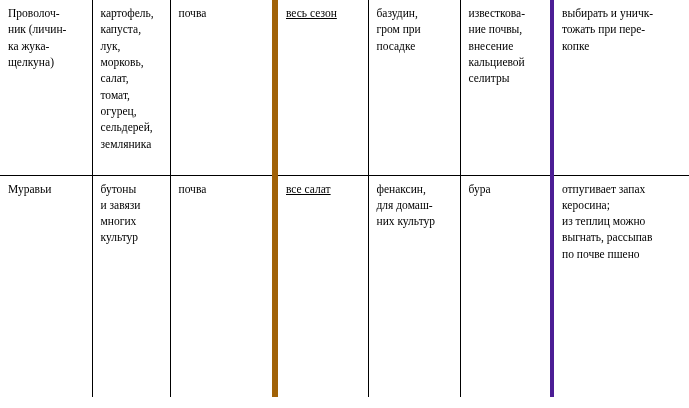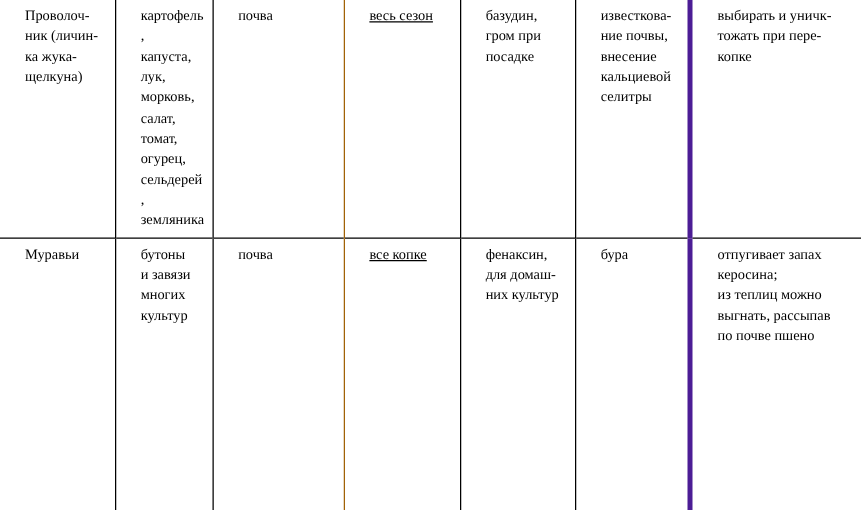--- a/index.html
+++ b/index.html
@@ -22,28 +22,28 @@
   }
   table.pest-table {
     border-collapse: collapse;
     width: 689px;
     table-layout: fixed;
   }
   table.pest-table td {
     vertical-align: top;
     font-size: 11.5px;
     line-height: 1.42;
-    padding: 5px 5px 5px 20px;
+    padding: 5px 5px 5px 8px;
     border: 0;
     box-sizing: border-box;
   }
   
   table.pest-table td.c0 { width: 92px; border-right: 1px solid #000; }
   table.pest-table td.c1 { width: 78px; border-right: 1px solid #000; }
-  table.pest-table td.c2 { width: 105px; border-right: 1px solid #a16207; }
+  table.pest-table td.c2 { width: 105px; border-right: 6px solid #a16207; }
   table.pest-table td.c3 { width: 93px; border-right: 1px solid #000; text-decoration: underline; }
   table.pest-table td.c4 { width: 92px; border-right: 1px solid #000; margin-left: 12px; }
   table.pest-table td.c5 { width: 92px; border-right: 4px solid #4c1d95; }
   table.pest-table td.c6 { width: 152px; }
 
   table.pest-table tr.row-1 td { height: 175px; }
   table.pest-table tr.row-2 td { height: 222px; }
   table.pest-table tr.row-2 td { border-top: 1px solid #000; }
 
   .cell-text {
@@ -107,21 +107,21 @@
         <td class="c1">
             <span class="cell-text">бутоны
 и завязи
 многих
 культур</span>
           </td>
         <td class="c2">
             <span class="cell-text">почва</span>
           </td>
         <td class="c3">
-            <span class="cell-text">все копке</span>
+            <span class="cell-text">все салат</span>
           </td>
         <td class="c4">
             <span class="cell-text">фенаксин,
 для домаш-
 них культур</span>
           </td>
         <td class="c5">
             <span class="cell-text">бура</span>
           </td>
         <td class="c6">

